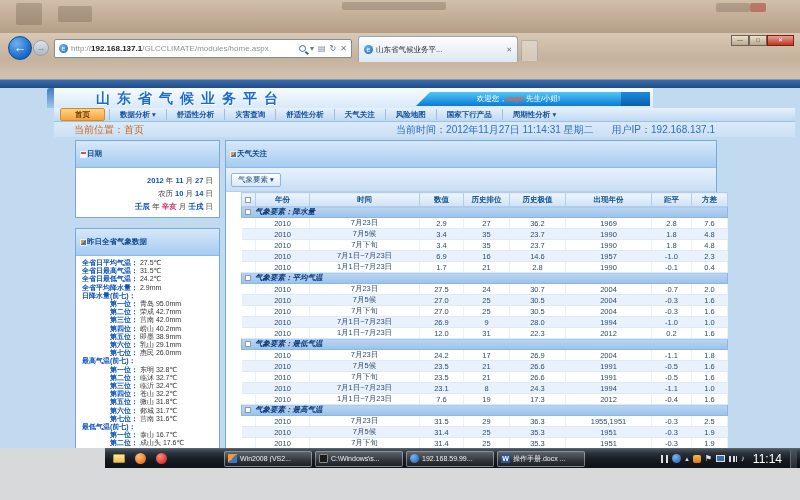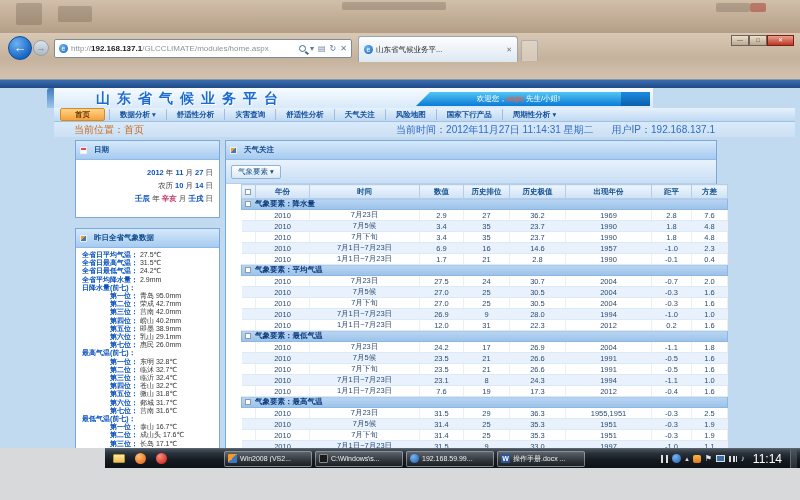--- a/index.html
+++ b/index.html
@@ -48,21 +48,21 @@
 #navbar{left:54px;top:28px;width:741px;height:14px;background:linear-gradient(180deg,#e6f1fc,#bfd9f2);border-bottom:1px solid #a2c0e0;display:flex;align-items:center;padding-left:6px;}
 .nav-item{font-size:7.5px;font-weight:bold;color:#13509d;padding:0 10px;line-height:11px;border-left:1px solid #9fbede;}
 .nav-item:first-child{border-left:none;}
 .nav-item.active{background:linear-gradient(180deg,#fdd489,#f7a23a);border:1px solid #d88a20;border-radius:2px;color:#6b3c05;margin-right:4px;padding:0 14px;}
 #crumbbar{left:54px;top:42px;width:741px;height:15px;background:linear-gradient(180deg,#d9eafa,#cce0f4);display:flex;align-items:center;font-size:10px;padding:0 20px;}
 #crumb{color:#c9691e;}
 #statusline{margin-left:auto;color:#2f6cc8;display:flex;gap:18px;padding-right:60px;}
 
 
 .panel{position:absolute;border:1px solid #77a9dc;background:#fff;}
-.panel-hd{height:19px;background:linear-gradient(180deg,#d6e8fa,#a6cbf0);border-bottom:1px solid #8fb9e6;display:flex;align-items:center;padding:0 4px;font-size:7.5px;font-weight:bold;color:#124d8e;gap:7px;}
+.panel-hd{height:27px;background:linear-gradient(180deg,#d6e8fa,#a6cbf0);border-bottom:1px solid #8fb9e6;display:flex;align-items:center;padding:0 4px;font-size:7.5px;font-weight:bold;color:#124d8e;gap:0;}
 .hd-ic{width:7px;height:7px;flex:none;border:1px solid #e8eff7;background:linear-gradient(135deg,#f59a23 50%,#3a78c8 50%);}
 .hd-ic.cal{background:linear-gradient(180deg,#e84a3a 40%,#fdfdfd 40%);}
 
 
 #cal-body{padding:6px 6px 0 0;}
 .cal-line{text-align:right;font-size:7.5px;line-height:13px;white-space:nowrap;}
 .c-num{color:#0b52c0;font-weight:bold;}
 .c-unit{color:#444;}
 .c-green{color:#1da23c;font-weight:bold;}
 .c-red{color:#c03a66;font-weight:bold;}
@@ -76,21 +76,21 @@
 .wx-section{padding-left:2px;}
 .wx-rank{padding-left:30px;}
 
 
 #main-toolbar{height:24px;background:linear-gradient(180deg,#e8f2fc,#c8def4);border-bottom:1px solid #b6d0ec;position:relative;}
 #elem-btn{position:absolute;left:5px;top:5px;height:14px;padding:0 6px;background:linear-gradient(180deg,#fefefe,#d9e8f7);border:1px solid #8fb4dc;border-radius:2px;font-size:7.5px;color:#14508c;line-height:12px;}
 table{border-collapse:collapse;table-layout:fixed;width:486px;margin:0 15px;}
 th{height:14px;background:linear-gradient(180deg,#eef5fd,#cfe2f5);border:1px solid #b3cdea;font-size:7.5px;color:#155392;font-weight:bold;overflow:hidden;white-space:nowrap;}
 tr.grp td{height:11px;background:linear-gradient(180deg,#bad5f2,#9ac2ea);border:1px solid #8fb6e2;font-size:7.5px;color:#0d3c7c;white-space:nowrap;}
 .cb{display:inline-block;width:6px;height:6px;background:#fff;border:1px solid #8a9ab0;margin:0 4px 0 3px;vertical-align:middle;}
-.grp-label{font-weight:bold;vertical-align:middle;}
+.grp-label{font-weight:bold;vertical-align:middle;font-style:italic;}
 tr.row td{height:11px;font-size:7.5px;color:#2c4b72;text-align:center;border-bottom:1px solid #dce9f6;border-right:1px solid #e8f0fa;background:#fff;overflow:hidden;white-space:nowrap;}
 tr.row.alt td{background:#e9f2fc;}
 
 
 #taskbar{left:105px;top:448px;width:695px;height:20px;background:linear-gradient(180deg,#4a545e 0%,#2a323b 22%,#141a20 60%,#0c1116 100%);border-top:1px solid #5a646e;display:flex;align-items:center;padding:0 3px;gap:4px;}
 .ql{flex:none;}
 .ic-folder{width:12px;height:9px;background:linear-gradient(180deg,#ffe9a8,#f0c050);border:1px solid #b8962e;border-radius:1px;margin:0 5px;}
 .ic-ffx{width:11px;height:11px;border-radius:50%;background:radial-gradient(circle at 35% 30%,#ffc070,#e05a10);margin:0 5px;}
 .ic-opr{width:11px;height:11px;border-radius:50%;background:radial-gradient(circle at 35% 30%,#ff8a7a,#c01810);margin:0 5px 0 5px;}
 #task-buttons{display:flex;gap:3px;margin-left:48px;}

